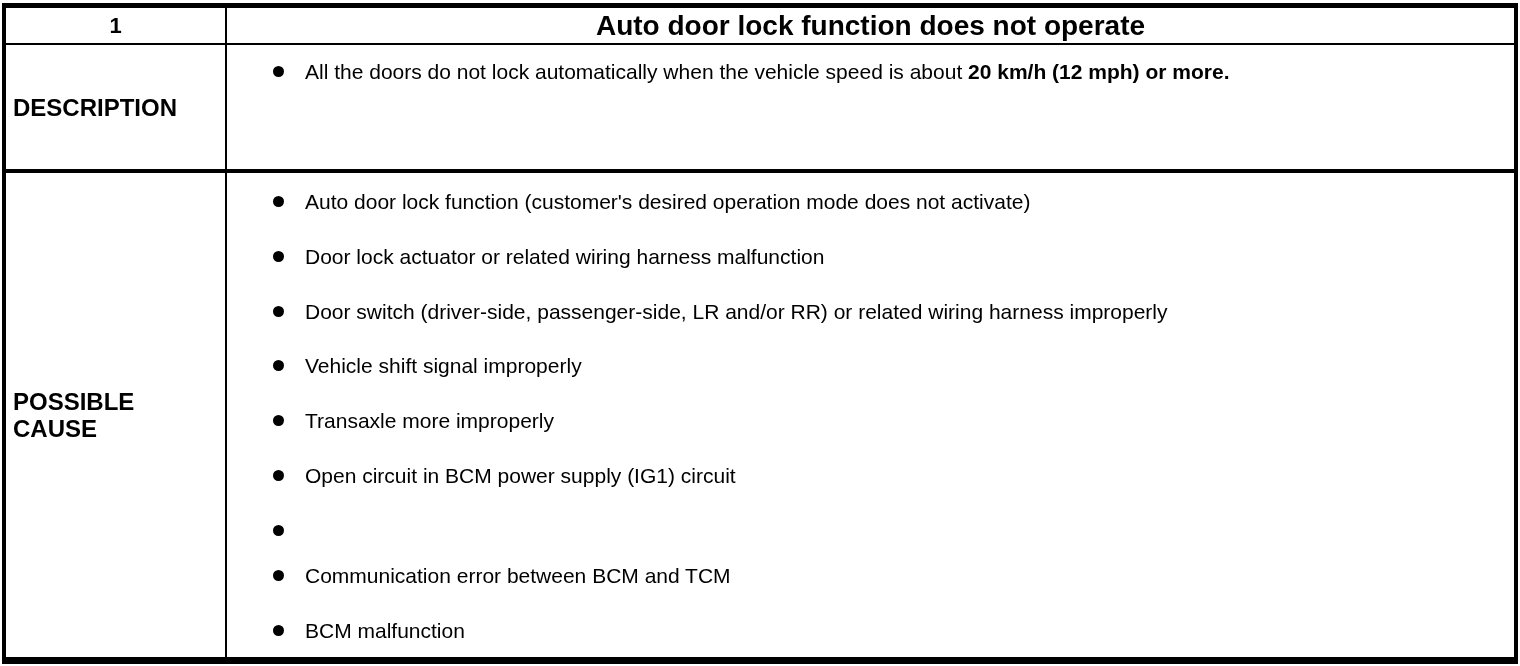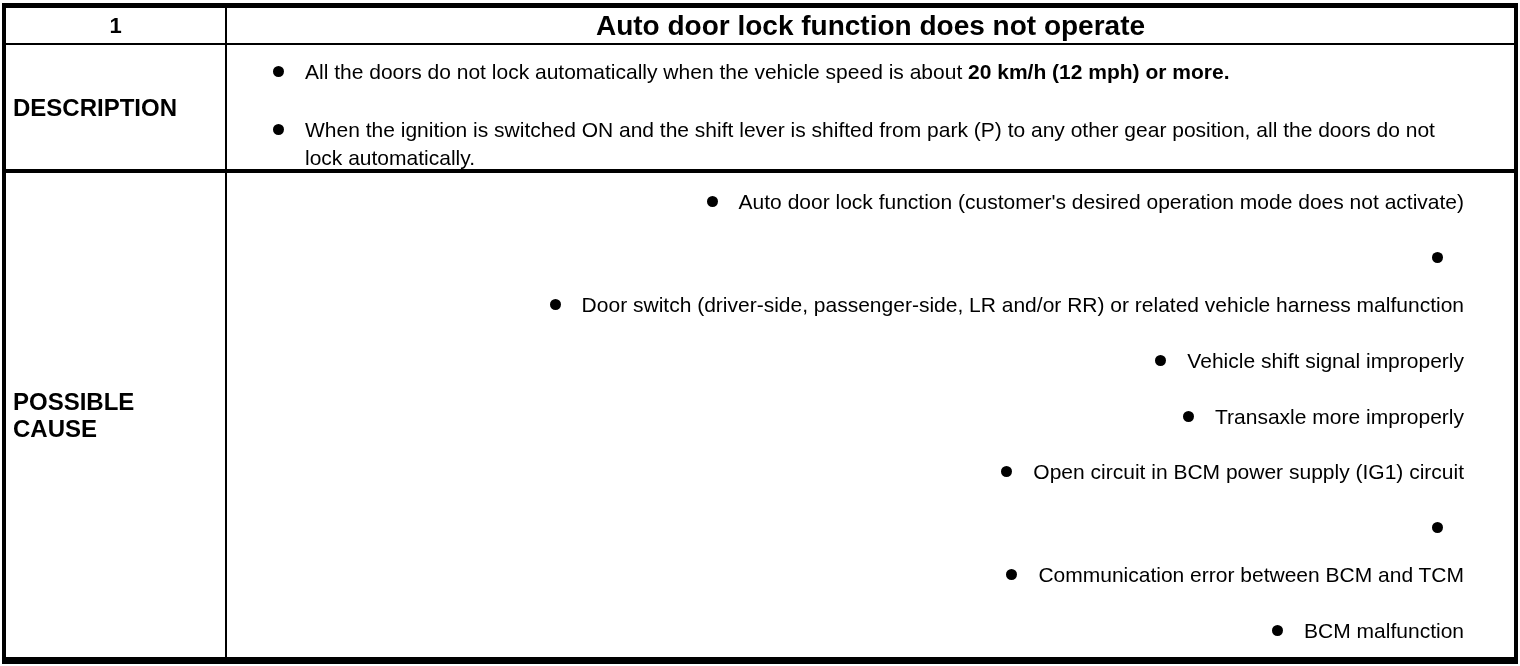--- a/index.html
+++ b/index.html
@@ -53,21 +53,20 @@
   }
   .desc-list {
     padding-top: 13px;
     padding-bottom: 8px;
     gap: 30px;
   }
   .cause-list {
     padding-top: 15px;
     padding-bottom: 12px;
     justify-content: space-between;
-    align-items: flex-end;
   }
   .bullet-item {
     display: flex;
     align-items: flex-start;
   }
   .bullet-dot {
     flex: 0 0 auto;
     width: 11px; height: 11px;
     border-radius: 50%;
     background: #000000;
@@ -87,40 +86,37 @@
 
     <div class="cell r1 title-cell">Auto door lock function does not operate</div>
 
     <div class="cell col1 r2 label-cell">DESCRIPTION</div>
 
     <div class="cell r2 list-cell desc-list">
         <div class="bullet-item">
           <span class="bullet-dot"></span>
           <span class="bullet-text"><span>All the doors do not lock automatically when the vehicle speed is about </span><span class="b">20 km/h (12 mph) or more.</span></span>
         </div>
-        <div class="bullet-item">
-          <span class="bullet-dot"></span>
-          <span class="bullet-text"><span>When the ignition is switched ON and the shift lever is shifted from park (P) to any other gear position, all the doors do not lock automatically.</span></span>
-        </div>
       </div>
 
     <div class="cell col1 label-cell">POSSIBLE
 CAUSE</div>
 
     <div class="cell list-cell cause-list">
         <div class="bullet-item">
           <span class="bullet-dot"></span>
           <span class="bullet-text"><span>Auto door lock function (customer's desired operation mode does not activate)</span></span>
         </div>
         <div class="bullet-item">
           <span class="bullet-dot"></span>
+          <span class="bullet-text"><span>Door lock actuator or related wiring harness malfunction</span></span>
         </div>
         <div class="bullet-item">
           <span class="bullet-dot"></span>
-          <span class="bullet-text"><span>Door switch (driver-side, passenger-side, LR and/or RR) or related vehicle harness malfunction</span></span>
+          <span class="bullet-text"><span>Door switch (driver-side, passenger-side, LR and/or RR) or related wiring harness improperly</span></span>
         </div>
         <div class="bullet-item">
           <span class="bullet-dot"></span>
           <span class="bullet-text"><span>Vehicle shift signal improperly</span></span>
         </div>
         <div class="bullet-item">
           <span class="bullet-dot"></span>
           <span class="bullet-text"><span>Transaxle more improperly</span></span>
         </div>
         <div class="bullet-item">

